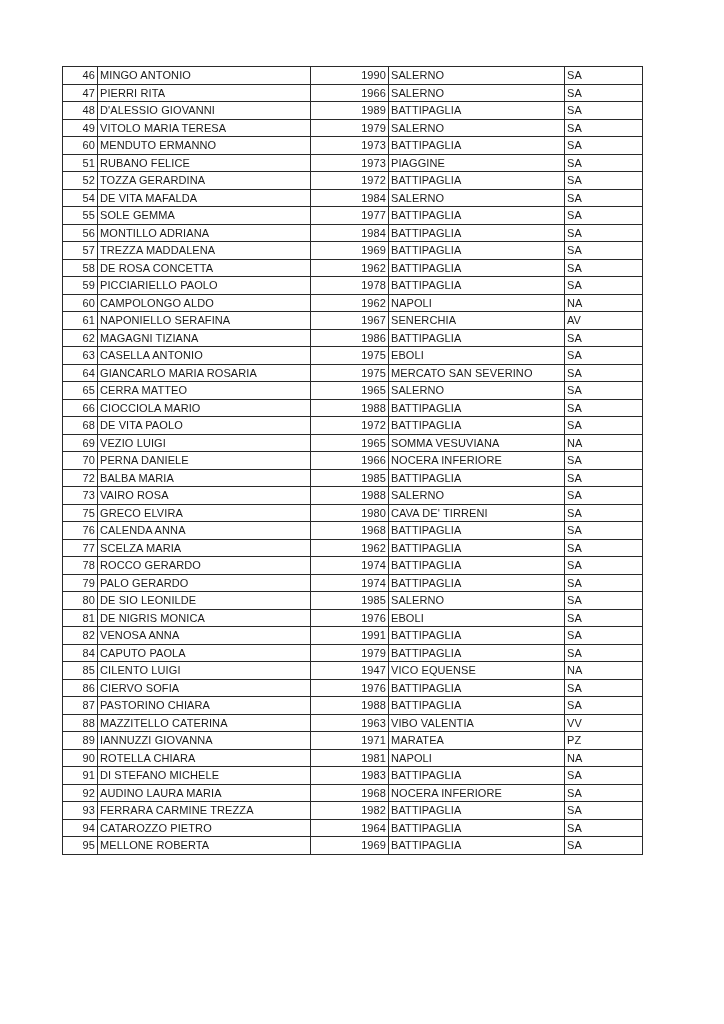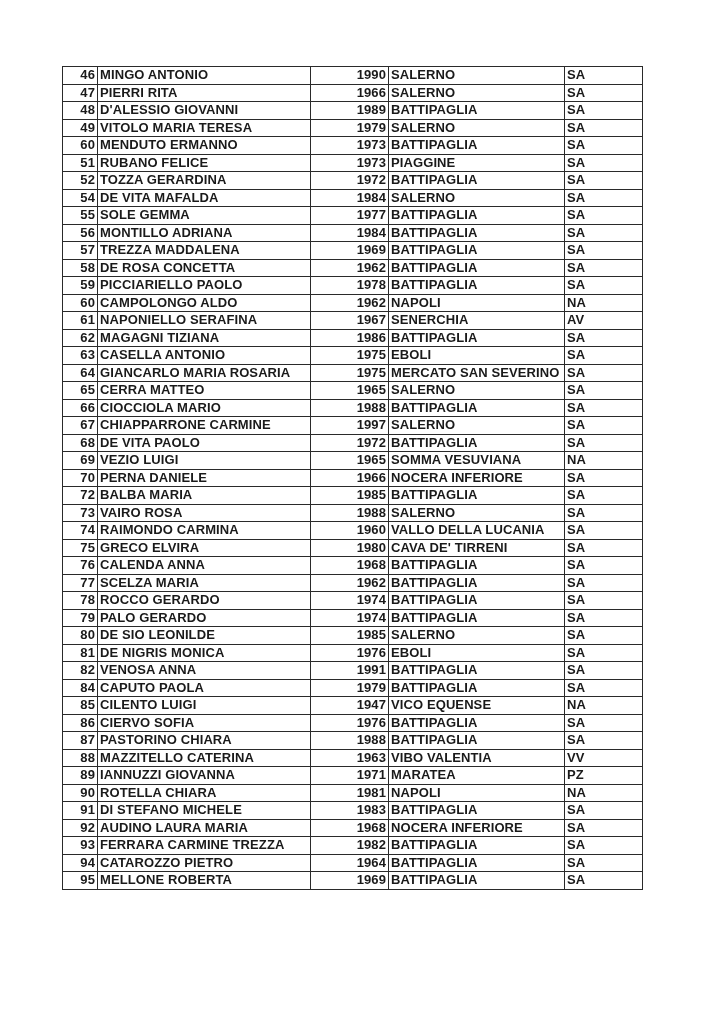--- a/index.html
+++ b/index.html
@@ -14,23 +14,22 @@
       overflow: hidden;
       font-family: "Liberation Sans", "DejaVu Sans", sans-serif;
     }
     #doc-table {
       position: absolute;
       left: 62px;
       top: 66px;
       border-collapse: collapse;
       table-layout: fixed;
       width: 580px;
-      font-size: 13px;
+      font-size: 11px;
       color: #1a1a1a;
-      font-weight: bold;
     }
     #doc-table td {
       border: 1px solid #2a2a2a;
       height: 16.5px;
       padding: 0 2px;
       white-space: nowrap;
       overflow: hidden;
       line-height: 16.5px;
       letter-spacing: 0.1px;
     }
@@ -188,27 +187,20 @@
         <td class="prov">SA</td>
       </tr>
       <tr>
         <td class="num">66</td>
         <td class="name">CIOCCIOLA MARIO</td>
         <td class="year">1988</td>
         <td class="city">BATTIPAGLIA</td>
         <td class="prov">SA</td>
       </tr>
       <tr>
-        <td class="num">67</td>
-        <td class="name">CHIAPPARRONE CARMINE</td>
-        <td class="year">1997</td>
-        <td class="city">SALERNO</td>
-        <td class="prov">SA</td>
-      </tr>
-      <tr>
         <td class="num">68</td>
         <td class="name">DE VITA PAOLO</td>
         <td class="year">1972</td>
         <td class="city">BATTIPAGLIA</td>
         <td class="prov">SA</td>
       </tr>
       <tr>
         <td class="num">69</td>
         <td class="name">VEZIO LUIGI</td>
         <td class="year">1965</td>
@@ -230,27 +222,20 @@
         <td class="prov">SA</td>
       </tr>
       <tr>
         <td class="num">73</td>
         <td class="name">VAIRO ROSA</td>
         <td class="year">1988</td>
         <td class="city">SALERNO</td>
         <td class="prov">SA</td>
       </tr>
       <tr>
-        <td class="num">74</td>
-        <td class="name">RAIMONDO CARMINA</td>
-        <td class="year">1960</td>
-        <td class="city">VALLO DELLA LUCANIA</td>
-        <td class="prov">SA</td>
-      </tr>
-      <tr>
         <td class="num">75</td>
         <td class="name">GRECO ELVIRA</td>
         <td class="year">1980</td>
         <td class="city">CAVA DE' TIRRENI</td>
         <td class="prov">SA</td>
       </tr>
       <tr>
         <td class="num">76</td>
         <td class="name">CALENDA ANNA</td>
         <td class="year">1968</td>

